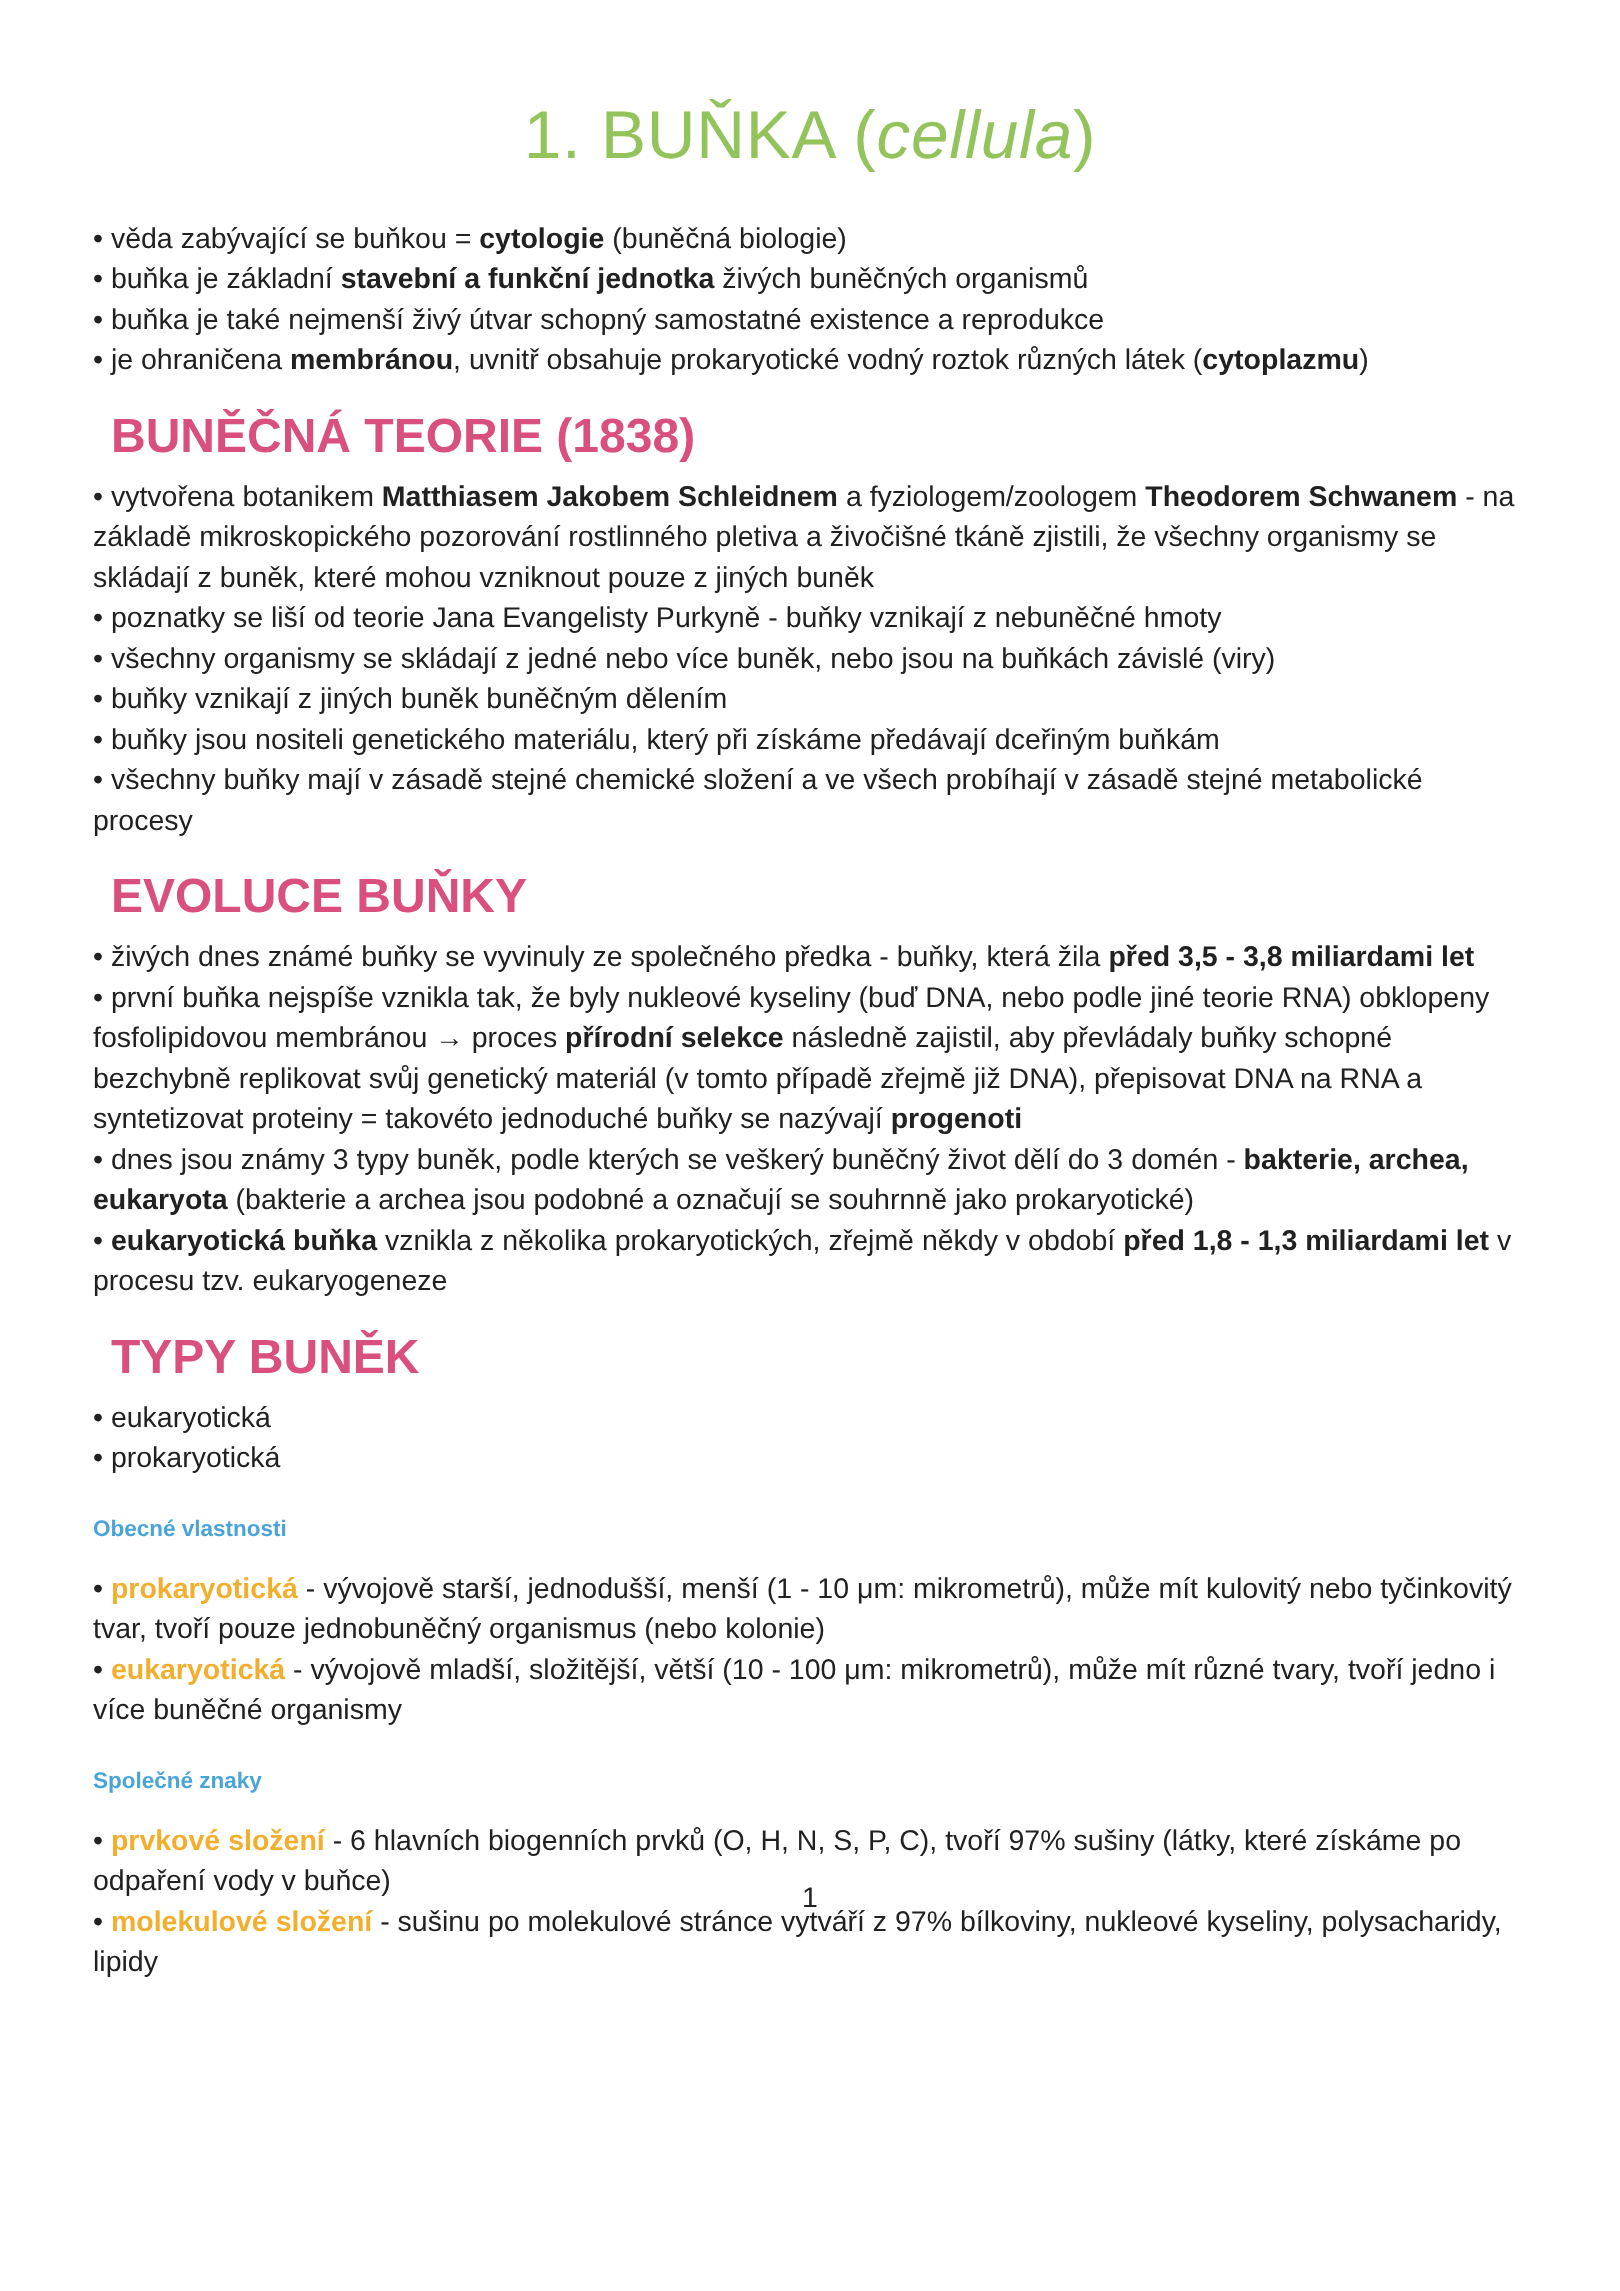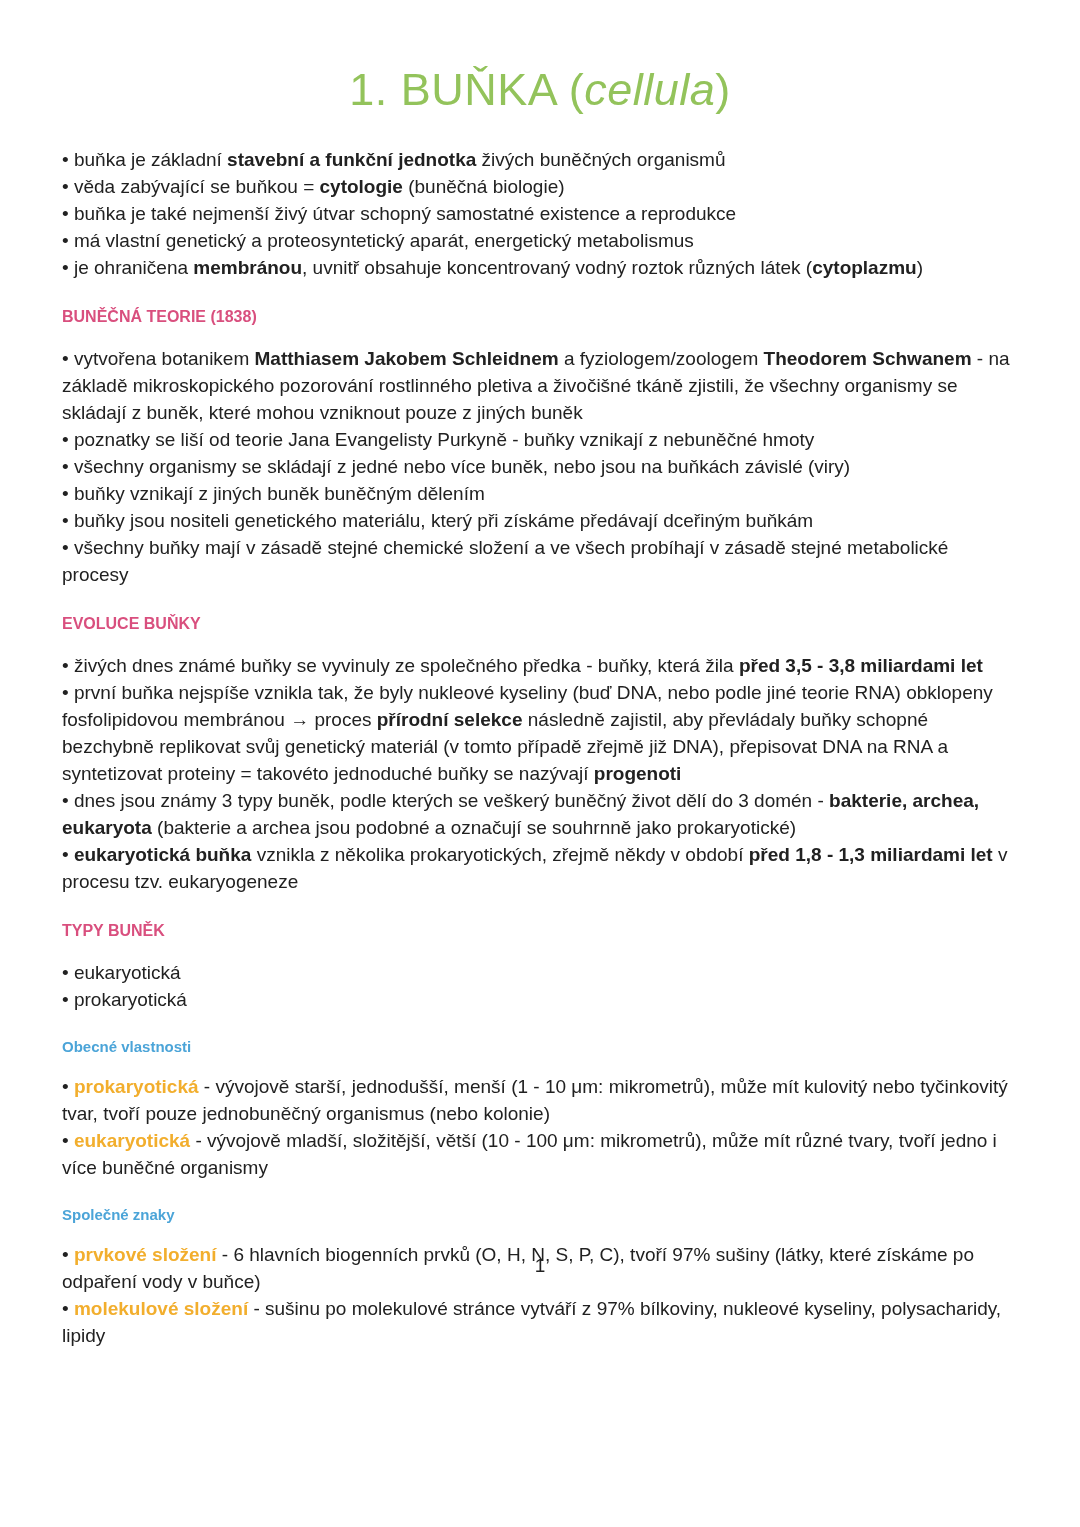--- a/index.html
+++ b/index.html
@@ -32,24 +32,24 @@
     margin:0 0 30px 0;
     letter-spacing:0.5px;
   }
   .doc-title .it{font-style:italic;}
   .doc-body{
     font-size:19px;
     line-height:27px;
   }
   .h1{
     color:var(--heading-pink);
-    font-size:16px;
+    font-size:32px;
     line-height:30px;
     font-weight:700;
-    margin:21px 0 13px 0;
+    margin:21px 0 13px 12px;
   }
   .h2{
     color:var(--subheading-blue);
     font-size:15px;
     line-height:27px;
     font-weight:700;
     margin:20px 0 13px 0;
   }
   p.bullet{
     margin:0;
@@ -67,25 +67,24 @@
     color:var(--body-text);
   }
 </style>
 </head>
 <body>
 
 <div class="page">
   <h1 class="doc-title"><span>1. BUŇKA (</span><span class="it">cellula</span><span>)</span></h1>
 
   <main class="doc-body">
+      <p class="bullet"><span class="marker">• </span><span>věda zabývající se buňkou = </span><span class="b">cytologie</span><span> (buněčná biologie)</span></p>
       <p class="bullet"><span class="marker">• </span><span>buňka je základní </span><span class="b">stavební a funkční jednotka</span><span> živých buněčných organismů</span></p>
-      <p class="bullet"><span class="marker">• </span><span>věda zabývající se buňkou = </span><span class="b">cytologie</span><span> (buněčná biologie)</span></p>
       <p class="bullet"><span class="marker">• </span><span>buňka je také nejmenší živý útvar schopný samostatné existence a reprodukce</span></p>
-      <p class="bullet"><span class="marker">• </span><span>má vlastní genetický a proteosyntetický aparát, energetický metabolismus</span></p>
-      <p class="bullet"><span class="marker">• </span><span>je ohraničena </span><span class="b">membránou</span><span>, uvnitř obsahuje koncentrovaný vodný roztok různých látek (</span><span class="b">cytoplazmu</span><span>)</span></p>
+      <p class="bullet"><span class="marker">• </span><span>je ohraničena </span><span class="b">membránou</span><span>, uvnitř obsahuje prokaryotické vodný roztok různých látek (</span><span class="b">cytoplazmu</span><span>)</span></p>
       <div class="h1">BUNĚČNÁ TEORIE (1838)</div>
       <p class="bullet"><span class="marker">• </span><span>vytvořena botanikem </span><span class="b">Matthiasem Jakobem Schleidnem</span><span> a fyziologem/zoologem </span><span class="b">Theodorem Schwanem</span><span> - na základě mikroskopického pozorování rostlinného pletiva a živočišné tkáně zjistili, že všechny organismy se skládají z buněk, které mohou vzniknout pouze z jiných buněk</span></p>
       <p class="bullet"><span class="marker">• </span><span>poznatky se liší od teorie Jana Evangelisty Purkyně - buňky vznikají z nebuněčné hmoty</span></p>
       <p class="bullet"><span class="marker">• </span><span>všechny organismy se skládají z jedné nebo více buněk, nebo jsou na buňkách závislé (viry)</span></p>
       <p class="bullet"><span class="marker">• </span><span>buňky vznikají z jiných buněk buněčným dělením</span></p>
       <p class="bullet"><span class="marker">• </span><span>buňky jsou nositeli genetického materiálu, který při získáme předávají dceřiným buňkám</span></p>
       <p class="bullet"><span class="marker">• </span><span>všechny buňky mají v zásadě stejné chemické složení a ve všech probíhají v zásadě stejné metabolické procesy</span></p>
       <div class="h1">EVOLUCE BUŇKY</div>
       <p class="bullet"><span class="marker">• </span><span>živých dnes známé buňky se vyvinuly ze společného předka - buňky, která žila </span><span class="b">před 3,5 - 3,8 miliardami let</span></p>
       <p class="bullet"><span class="marker">• </span><span>první buňka nejspíše vznikla tak, že byly nukleové kyseliny (buď DNA, nebo podle jiné teorie RNA) obklopeny fosfolipidovou membránou </span><span class="b">→</span><span> proces </span><span class="b">přírodní selekce</span><span> následně zajistil, aby převládaly buňky schopné bezchybně replikovat svůj genetický materiál (v tomto případě zřejmě již DNA), přepisovat DNA na RNA a syntetizovat proteiny = takovéto jednoduché buňky se nazývají </span><span class="b">progenoti</span></p>

